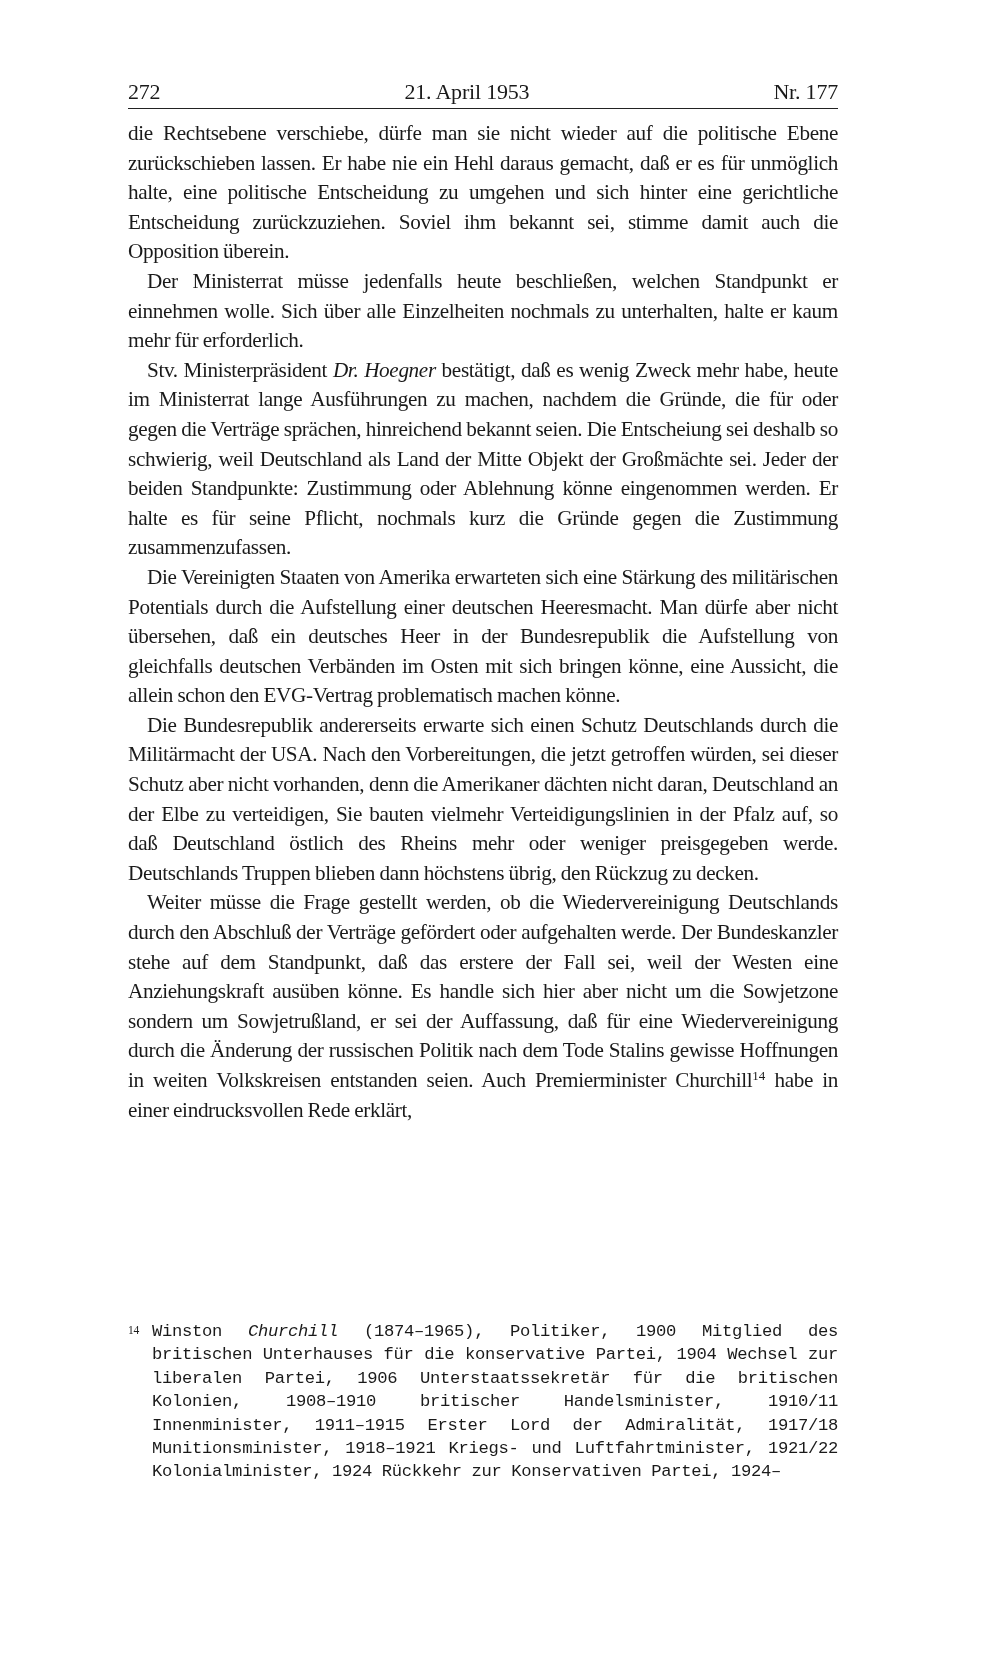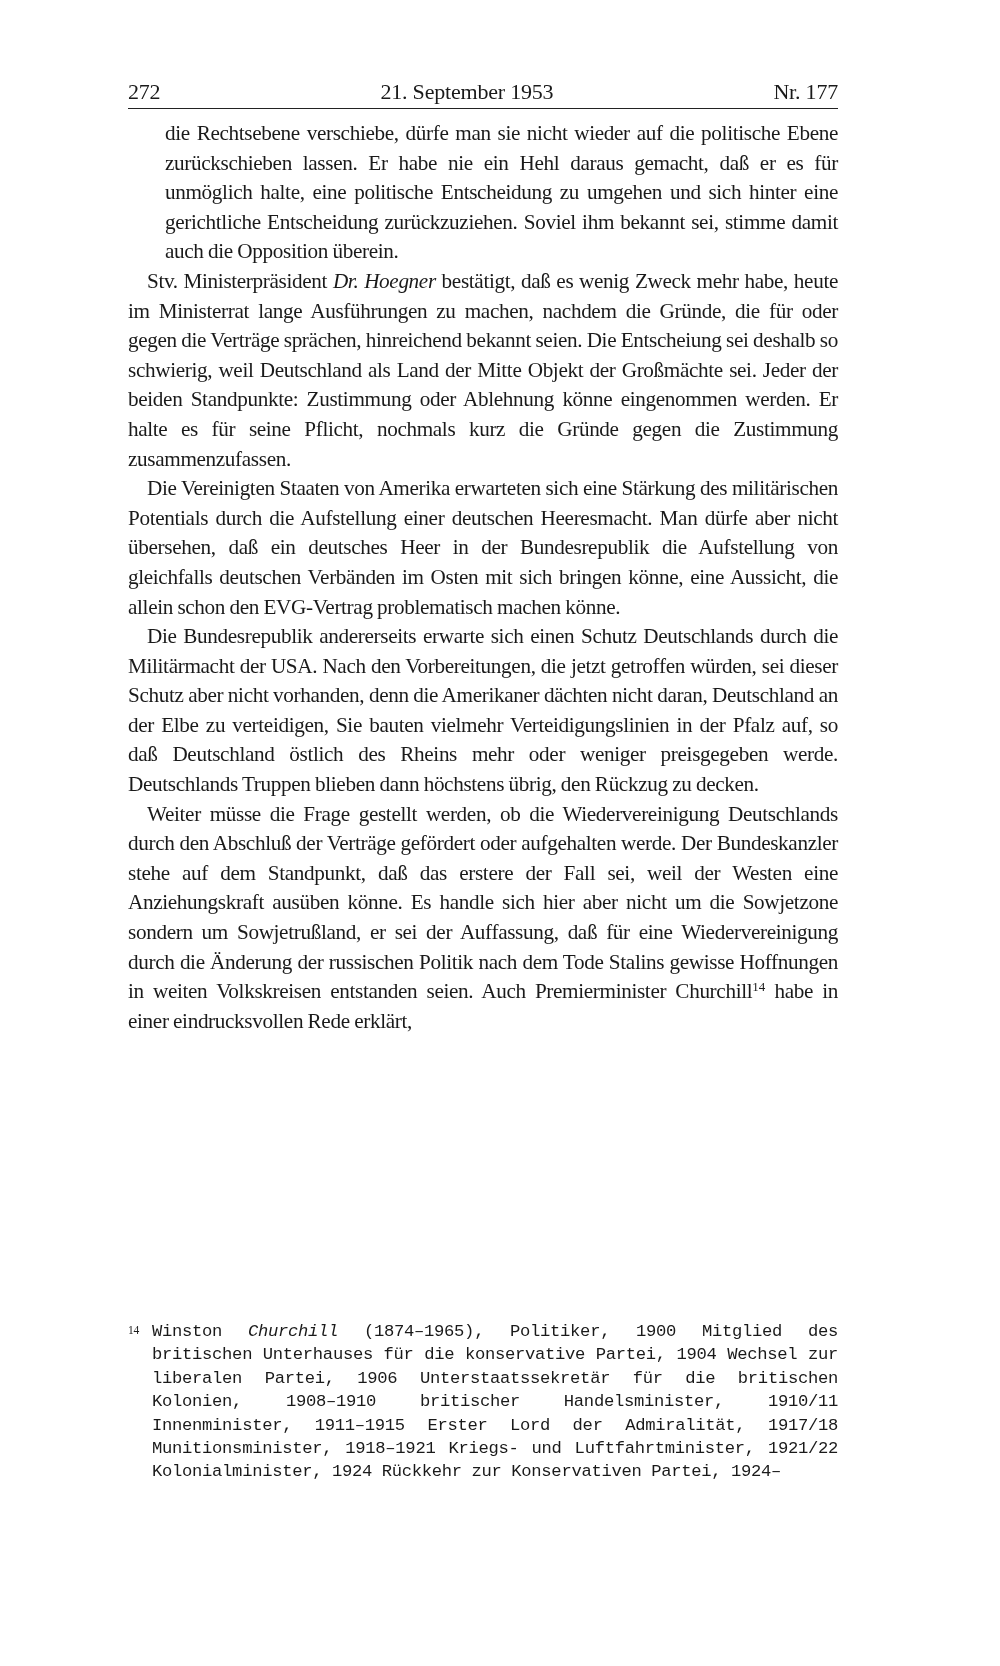--- a/index.html
+++ b/index.html
@@ -39,21 +39,20 @@
       letter-spacing: -0.35px;
       word-spacing: -0.5px;
       hyphens: manual;
     }
     .body-text p {
       margin: 0;
       text-indent: 19px;
     }
     .body-text p.no-indent {
       text-indent: 0;
-      margin-left: 37px;
     }
     .body-text em, .footnote em {
       font-style: italic;
     }
     sup.fnref {
       font-size: 13px;
       vertical-align: 0.55em;
       line-height: 0;
       letter-spacing: 0;
     }
@@ -81,26 +80,27 @@
       text-align: justify;
       font-family: Liberation Mono, monospace;
     }
   </style>
 </head>
 <body>
 
 <div class="page">
   <div class="running-head">
     <span>272</span>
-    <span>21. September 1953</span>
+    <span>21. April 1953</span>
     <span>Nr. 177</span>
   </div>
 
   <div class="body-text">
     <p class="no-indent">die Rechtsebene verschiebe, dürfe man sie nicht wieder auf die politische Ebene zurückschieben lassen. Er habe nie ein Hehl daraus gemacht, daß er es für unmöglich halte, eine politische Entscheidung zu umgehen und sich hinter eine gerichtliche Entscheidung zurückzuziehen. Soviel ihm bekannt sei, stimme damit auch die Opposition überein.</p>
+    <p>Der Ministerrat müsse jedenfalls heute beschließen, welchen Standpunkt er einnehmen wolle. Sich über alle Einzelheiten nochmals zu unterhalten, halte er kaum mehr für erforderlich.</p>
     <p><span>Stv. Ministerpräsident </span><em>Dr. Hoegner</em><span> bestätigt, daß es wenig Zweck mehr habe, heute im Ministerrat lange Ausführungen zu machen, nachdem die Gründe, die für oder gegen die Verträge sprächen, hinreichend bekannt seien. Die Entschei­ung sei deshalb so schwierig, weil Deutschland als Land der Mitte Objekt der Großmächte sei. Jeder der beiden Standpunkte: Zustimmung oder Ablehnung könne eingenommen werden. Er halte es für seine Pflicht, nochmals kurz die Gründe gegen die Zustimmung zusammenzufassen.</span></p>
     <p>Die Vereinigten Staaten von Amerika erwarteten sich eine Stärkung des mili­tärischen Potentials durch die Aufstellung einer deutschen Heeresmacht. Man dürfe aber nicht übersehen, daß ein deutsches Heer in der Bundesrepublik die Aufstellung von gleichfalls deutschen Verbänden im Osten mit sich bringen könne, eine Aussicht, die allein schon den EVG-Vertrag problematisch machen könne.</p>
     <p>Die Bundesrepublik andererseits erwarte sich einen Schutz Deutschlands durch die Militärmacht der USA. Nach den Vorbereitungen, die jetzt getroffen würden, sei dieser Schutz aber nicht vorhanden, denn die Amerikaner dächten nicht daran, Deutschland an der Elbe zu verteidigen, Sie bauten vielmehr Verteidigungslinien in der Pfalz auf, so daß Deutschland östlich des Rheins mehr oder weniger preisgegeben werde. Deutschlands Truppen blieben dann höchstens übrig, den Rückzug zu decken.</p>
     <p><span>Weiter müsse die Frage gestellt werden, ob die Wiedervereinigung Deutsch­lands durch den Abschluß der Verträge gefördert oder aufgehalten werde. Der Bundeskanzler stehe auf dem Standpunkt, daß das erstere der Fall sei, weil der Westen eine Anziehungskraft ausüben könne. Es handle sich hier aber nicht um die Sowjetzone sondern um Sowjetrußland, er sei der Auffassung, daß für eine Wiedervereinigung durch die Änderung der russischen Politik nach dem Tode Stalins gewisse Hoffnungen in weiten Volkskreisen entstanden seien. Auch Premierminister Churchill</span><sup class="fnref">14</sup><span> habe in einer eindrucksvollen Rede erklärt,</span></p>
   </div>
 </div>
 
 <div class="footnotes">
   <div class="footnote">
     <span class="fn-num">14</span>

